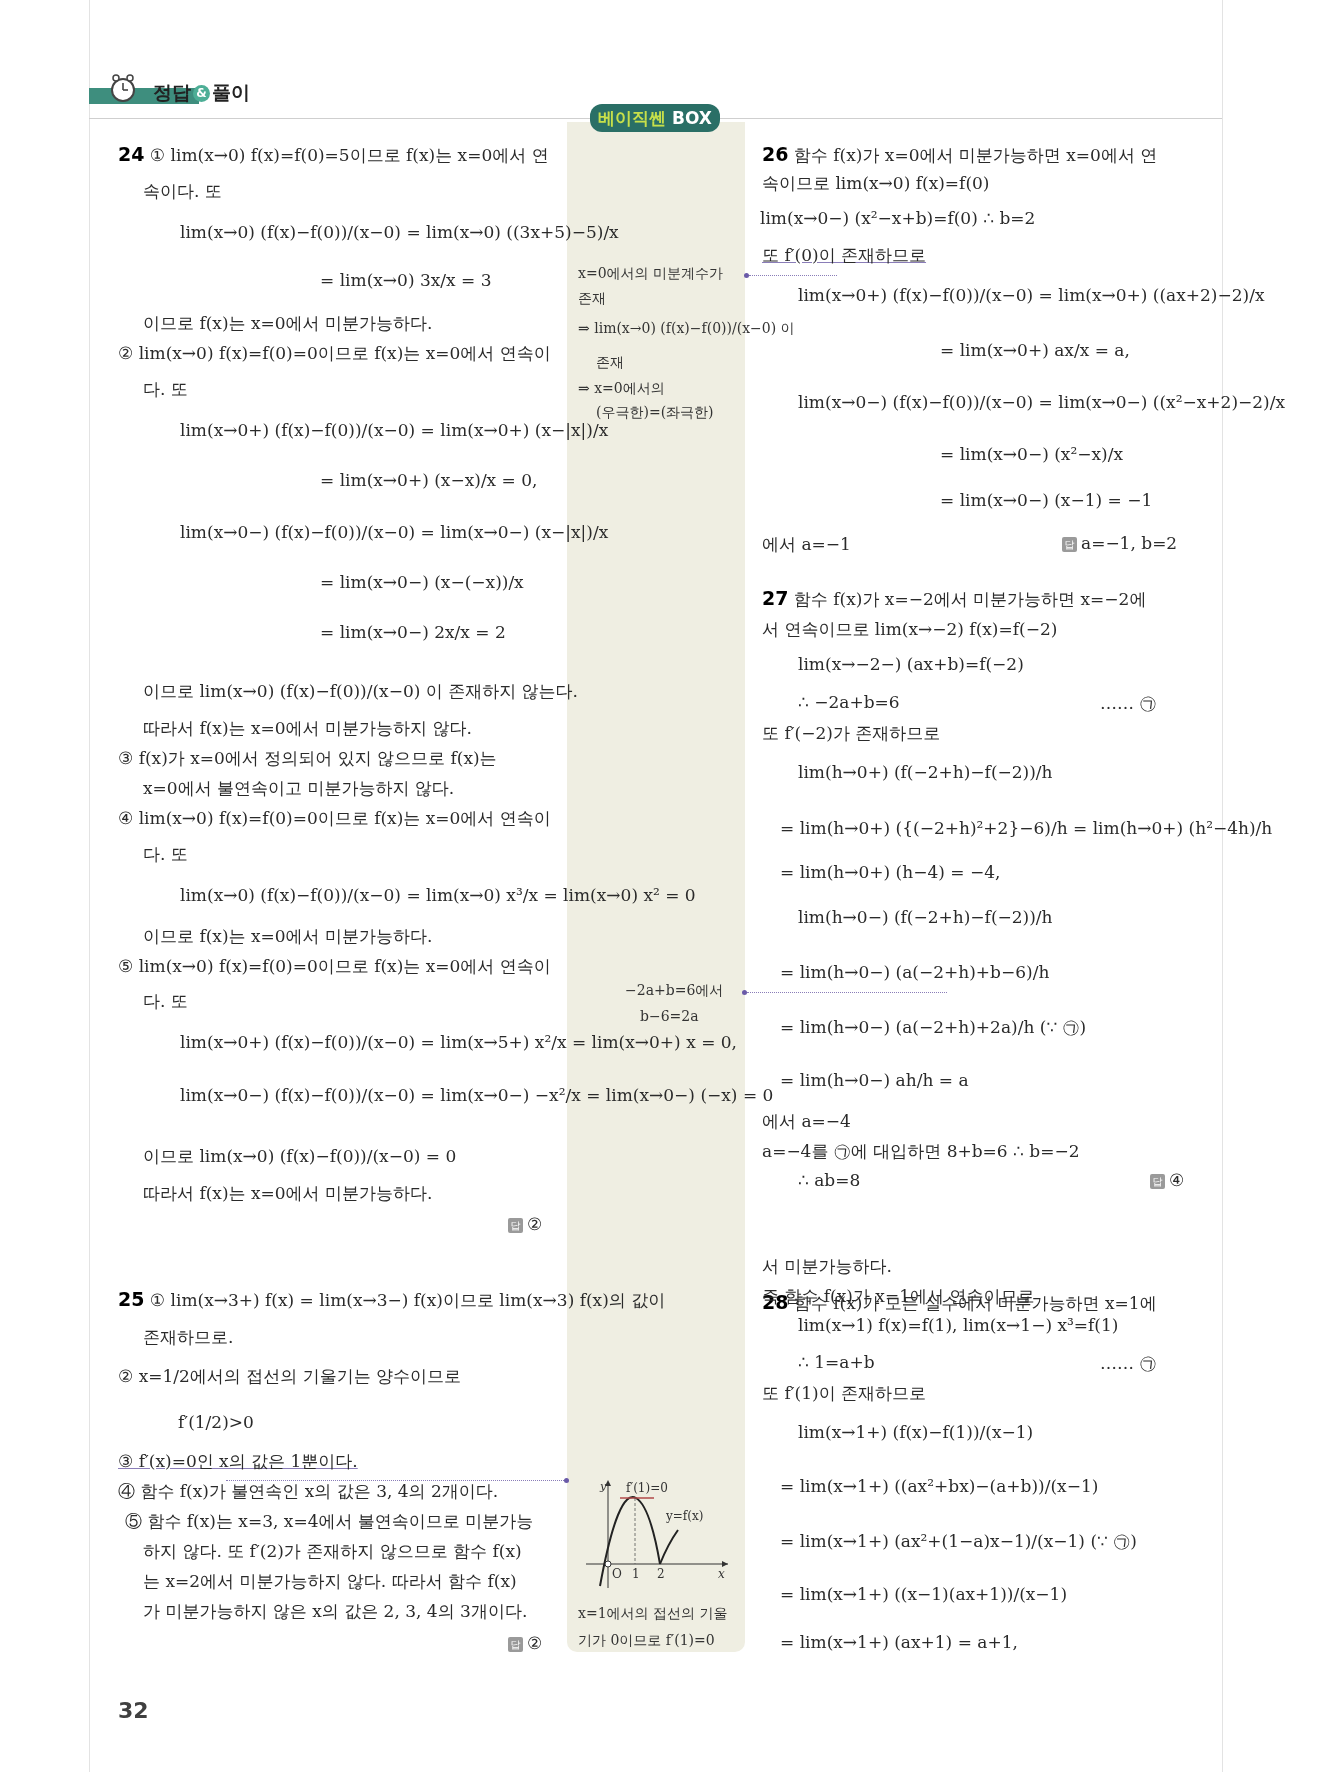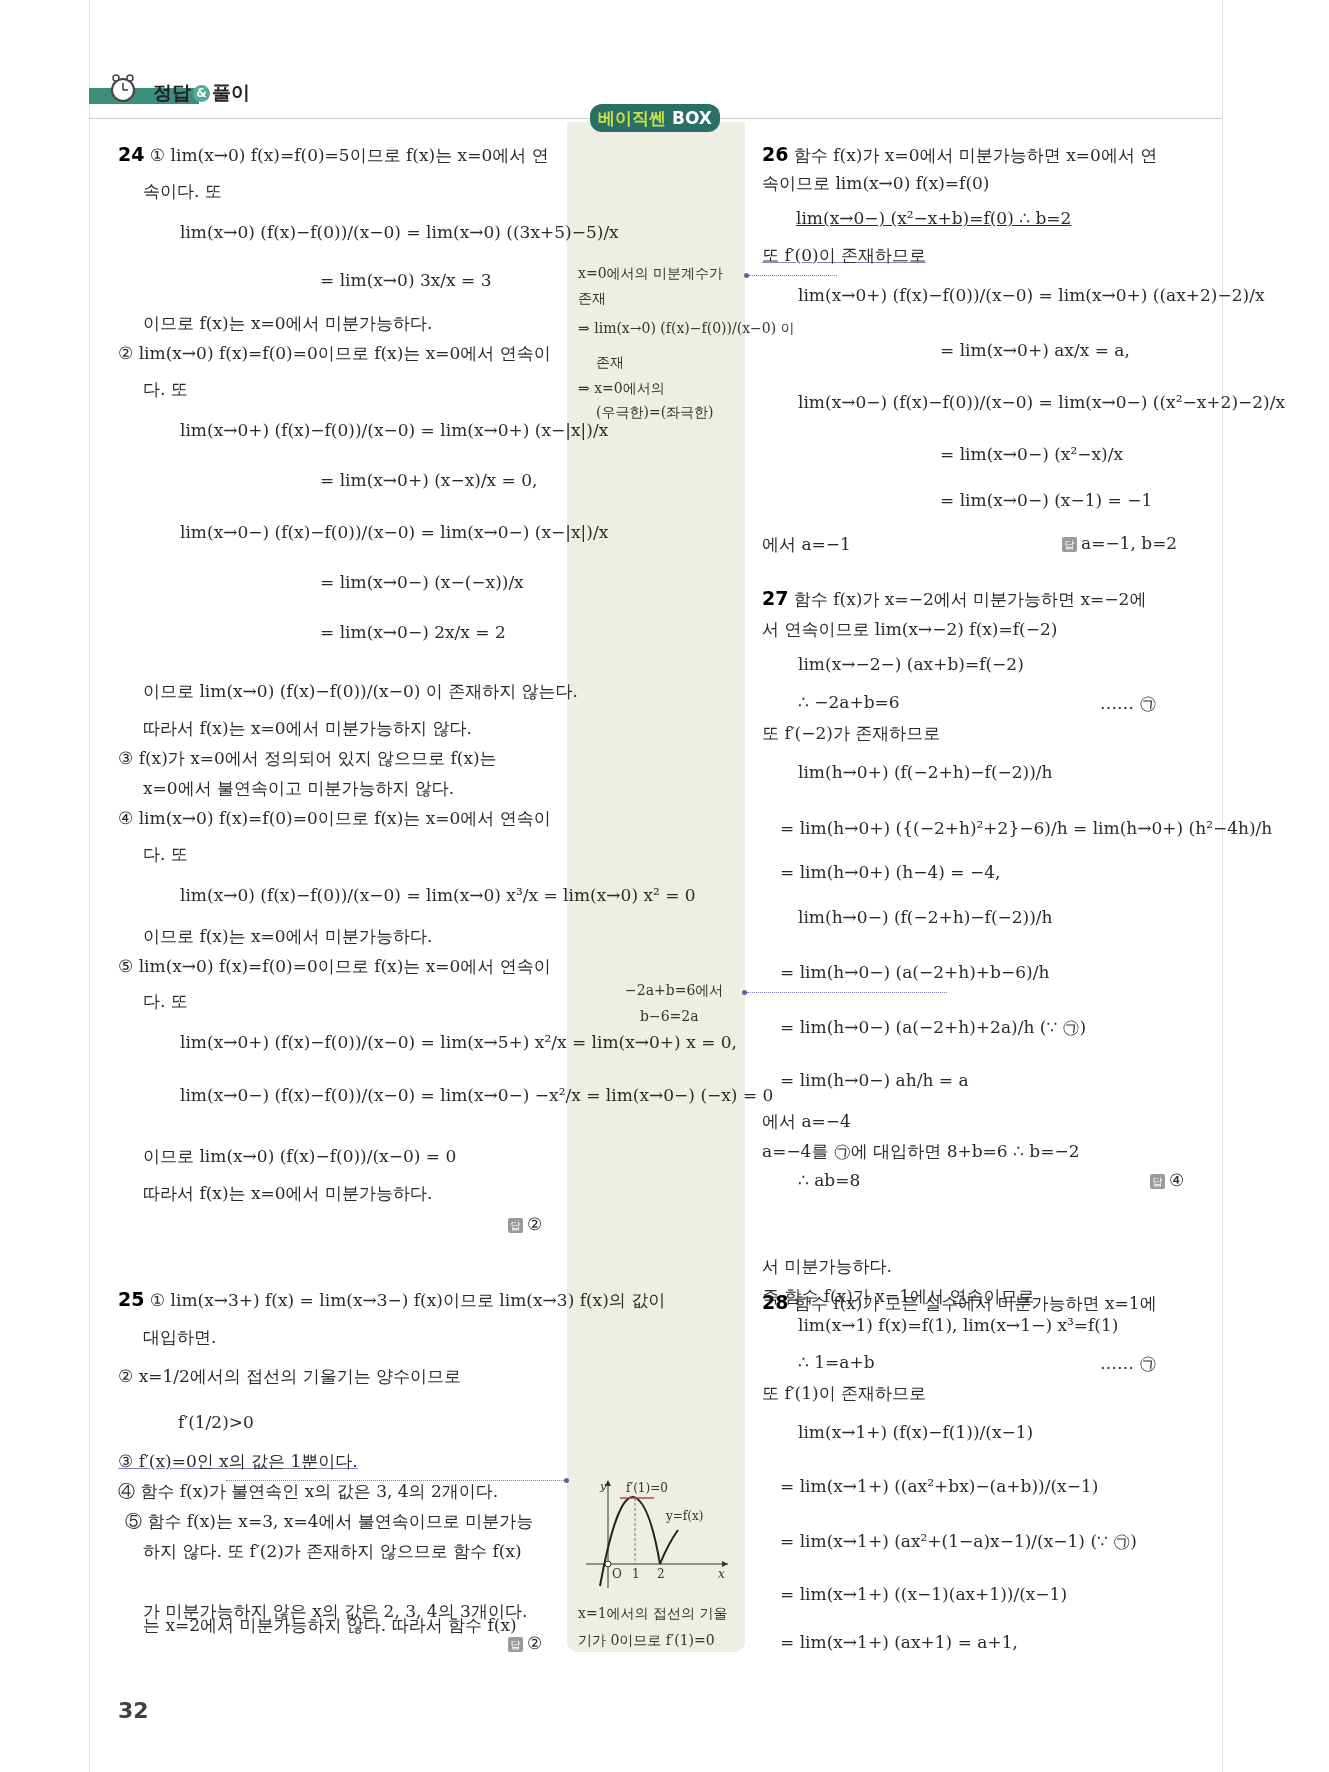--- a/index.html
+++ b/index.html
@@ -79,28 +79,28 @@
   <div class="line" style="left:143px;top:990px;">다. 또</div>
   <div class="line" style="left:180px;top:1032px;">lim(x→0+) (f(x)−f(0))/(x−0) = lim(x→5+) x²/x = lim(x→0+) x = 0,</div>
   <div class="line" style="left:180px;top:1085px;">lim(x→0−) (f(x)−f(0))/(x−0) = lim(x→0−) −x²/x = lim(x→0−) (−x) = 0</div>
   <div class="line" style="left:143px;top:1145px;">이므로   lim(x→0) (f(x)−f(0))/(x−0) = 0</div>
   <div class="line" style="left:143px;top:1182px;">따라서 f(x)는 x=0에서 미분가능하다.</div>
   <div class="line" style="left:508px;top:1214px;"><span class="ans">답</span><span>②</span></div>
 </div>
 
 <div class="col">
   <div class="line" style="left:118px;top:1288px;"><span class="num">25</span> <span>① lim(x→3+) f(x) = lim(x→3−) f(x)이므로 lim(x→3) f(x)의 값이</span></div>
-  <div class="line" style="left:143px;top:1326px;">대입하면.</div>
+  <div class="line" style="left:143px;top:1326px;">존재하므로.</div>
   <div class="line" style="left:118px;top:1365px;">② x=1/2에서의 접선의 기울기는 양수이므로</div>
   <div class="line" style="left:178px;top:1412px;">f′(1/2)&gt;0</div>
   <div class="line underline" style="left:118px;top:1450px;">③ f′(x)=0인 x의 값은 1뿐이다.</div>
   <div class="line" style="left:118px;top:1480px;">④ 함수 f(x)가 불연속인 x의 값은 3, 4의 2개이다.</div>
   <div class="line" style="left:125px;top:1510px;">⑤ 함수 f(x)는 x=3, x=4에서 불연속이므로 미분가능</div>
   <div class="line" style="left:143px;top:1540px;">하지 않다. 또 f′(2)가 존재하지 않으므로 함수 f(x)</div>
-  <div class="line" style="left:143px;top:1570px;margin-top:44px;">는 x=2에서 미분가능하지 않다. 따라서 함수 f(x)</div>
+  <div class="line" style="left:143px;top:1570px;">는 x=2에서 미분가능하지 않다. 따라서 함수 f(x)</div>
   <div class="line" style="left:143px;top:1600px;">가 미분가능하지 않은 x의 값은 2, 3, 4의 3개이다.</div>
   <div class="line" style="left:508px;top:1633px;"><span class="ans">답</span><span>②</span></div>
 </div>
 
 <div class="side" style="left:578px;top:265px;">x=0에서의 미분계수가</div>
 <div class="side" style="left:578px;top:290px;">존재</div>
 <div class="side" style="left:578px;top:320px;">⇒ lim(x→0) (f(x)−f(0))/(x−0) 이</div>
 <div class="side" style="left:596px;top:354px;">존재</div>
 <div class="side" style="left:578px;top:380px;">⇒ x=0에서의</div>
 <div class="side" style="left:596px;top:404px;">(우극한)=(좌극한)</div>
@@ -132,21 +132,21 @@
 <div class="dot" style="left:744px;top:273px;"></div>
 <div class="dotline" style="left:749px;top:275px;width:88px;"></div>
 <div class="dot" style="left:742px;top:990px;"></div>
 <div class="dotline" style="left:747px;top:992px;width:200px;"></div>
 <div class="dot" style="left:564px;top:1478px;"></div>
 <div class="dotline" style="left:226px;top:1480px;width:338px;"></div>
 
 <div class="col">
   <div class="line" style="left:762px;top:143px;"><span class="num">26</span> <span>함수 f(x)가 x=0에서 미분가능하면 x=0에서 연</span></div>
   <div class="line" style="left:762px;top:172px;">속이므로     lim(x→0) f(x)=f(0)</div>
-  <div class="line" style="left:796px;top:208px;text-decoration:underline;">lim(x→0−) (x²−x+b)=f(0)      ∴ b=2</div>
+  <div class="line" style="left:760px;top:208px;">lim(x→0−) (x²−x+b)=f(0)      ∴ b=2</div>
   <div class="line underline" style="left:762px;top:244px;">또 f′(0)이 존재하므로</div>
   <div class="line" style="left:798px;top:285px;">lim(x→0+) (f(x)−f(0))/(x−0) = lim(x→0+) ((ax+2)−2)/x</div>
   <div class="line" style="left:940px;top:340px;">= lim(x→0+) ax/x = a,</div>
   <div class="line" style="left:798px;top:392px;">lim(x→0−) (f(x)−f(0))/(x−0) = lim(x→0−) ((x²−x+2)−2)/x</div>
   <div class="line" style="left:940px;top:444px;">= lim(x→0−) (x²−x)/x</div>
   <div class="line" style="left:940px;top:490px;">= lim(x→0−) (x−1) = −1</div>
   <div class="line" style="left:762px;top:533px;">에서     a=−1</div>
   <div class="line" style="left:1062px;top:533px;"><span class="ans">답</span><span>a=−1, b=2</span></div>
 </div>
 

